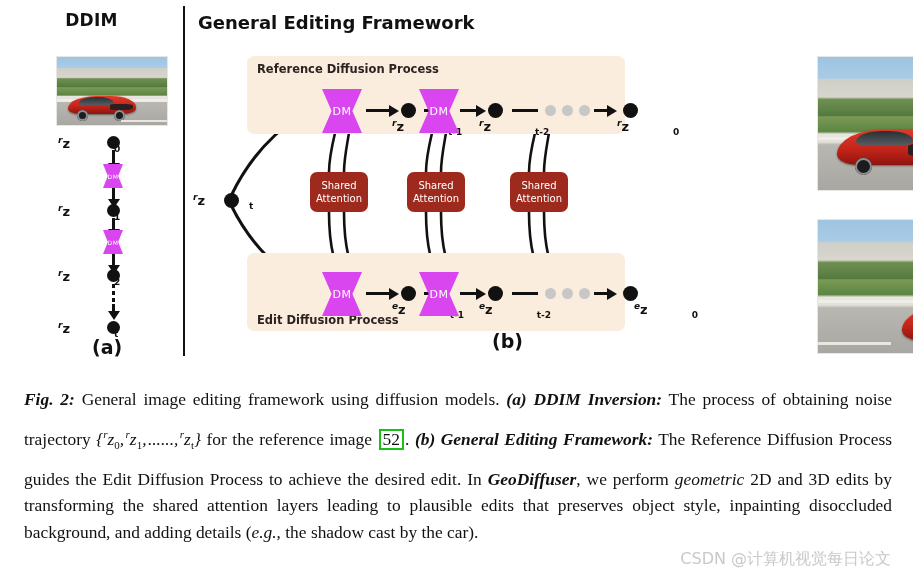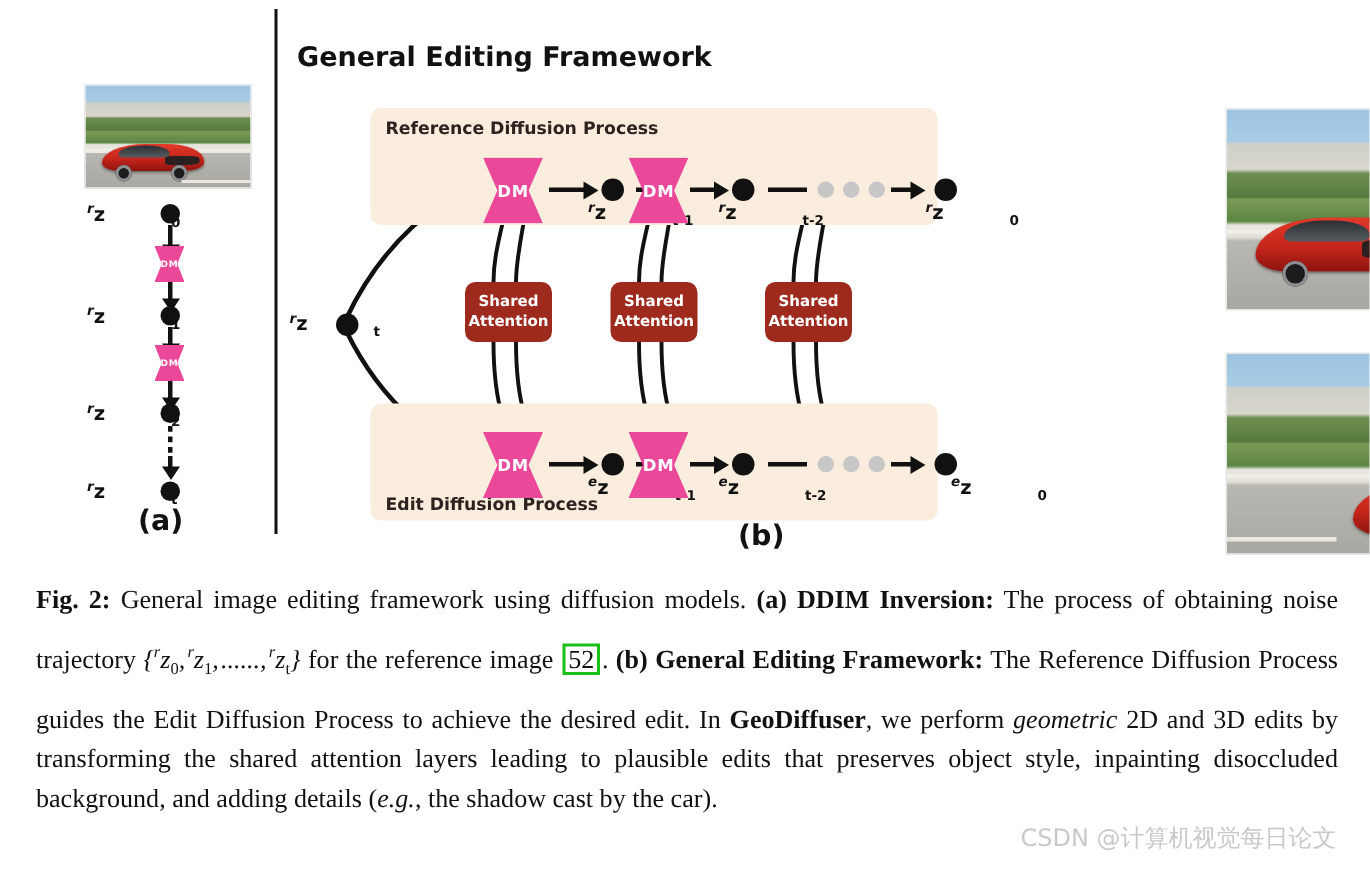--- a/index.html
+++ b/index.html
@@ -118,28 +118,28 @@
     font-size: 13px;
     color: #111;
     white-space: nowrap;
   }
   .zlabel .pre { font-size: 9px; vertical-align: super; font-style: italic; }
   .zlabel .sub { font-size: 9px; vertical-align: sub; padding-left: 44px; }
 
   
   .dm {
     position: absolute;
-    background: #ec4899;
+    background: #d946ef;
     clip-path: polygon(0% 0%, 100% 0%, 76% 50%, 100% 100%, 0% 100%, 24% 50%);
     display: flex;
     align-items: center;
     justify-content: center;
     color: #ffffff;
     font-family: "DejaVu Sans", sans-serif;
-    font-weight: 700;
+    font-weight: 400;
     letter-spacing: .5px;
     text-align: right;
   }
   .dm.big  { width: 40px; height: 44px; font-size: 11px; }
   .dm.tiny { width: 20px; height: 24px; font-size: 6px; }
 
   
   .varrow { position: absolute; width: 3px; background: #111; }
   .varrow::after {
     content: "";
@@ -160,21 +160,21 @@
 
   .panel-letter {
     position: absolute;
     font-family: "DejaVu Sans", sans-serif;
     font-weight: 700;
     font-size: 19px;
     color: #111;
   }
 
   
-  #panel-b { position: absolute; left: 183px; top: 16px; width: 730px; height: 378px; }
+  #panel-b { position: absolute; left: 183px; top: 0; width: 730px; height: 378px; }
 
   #gef-title {
     position: absolute; left: 15px; top: 12px;
     font-family: "DejaVu Sans", sans-serif;
     font-weight: 700;
     font-size: 18px;
     color: #111;
   }
 
   .band {
@@ -209,21 +209,21 @@
     position: absolute;
     width: 58px; height: 40px;
     background: #9e2a1e;
     border-radius: 7px;
     display: flex;
     flex-direction: column;
     align-items: center;
     justify-content: center;
     color: #fff;
     font-family: "DejaVu Sans", sans-serif;
-    font-weight: 700;
+    font-weight: 400;
     font-size: 10px;
     line-height: 13px;
     text-align: center;
   }
 
   #photo-ref  { left: 634px; top: 56px;  width: 218px; height: 135px; }
   #photo-edit { left: 634px; top: 219px; width: 218px; height: 135px; }
 
   svg.overlay {
     position: absolute;
@@ -236,21 +236,21 @@
   #caption {
     position: absolute;
     left: 24px; top: 386px;
     width: 868px;
     font-family: "Liberation Serif", serif;
     font-size: 17.4px;
     line-height: 26.6px;
     color: #111;
     text-align: justify;
   }
-  #caption b { font-weight: 700; }
+  #caption b { font-weight: 700; font-style: italic; }
   #caption i { font-style: italic; }
   .cite-box {
     display: inline-block;
     border: 2px solid #18c018;
     padding: 0 2px;
     line-height: 17px;
     margin: 16px 1px;
   }
   .mathy { font-family: "Liberation Serif", serif; font-style: italic; }
   .mathy sub { font-style: normal; font-size: 11px; }
@@ -266,20 +266,21 @@
   }
 </style>
 </head>
 <body>
 
 <div id="figure">
 
   <div id="panel-a">
 
     <div id="ddim-title">
+      <div>DDIM</div>
     </div>
 
     <div id="photo-a" class="photo">
       <div class="guardrail" style="left:0; top:62%; width:100%;"></div>
       <div class="car" style="left:10%; top:58%; width:62%; height:26%;"></div>
       <div class="wheel" style="left:18%; top:78%; width:11px; height:11px;"></div>
       <div class="wheel" style="left:52%; top:78%; width:11px; height:11px;"></div>
       <div class="road-line" style="left:58%; top:92%; width:42%; height:2px;"></div>
     </div>
 

